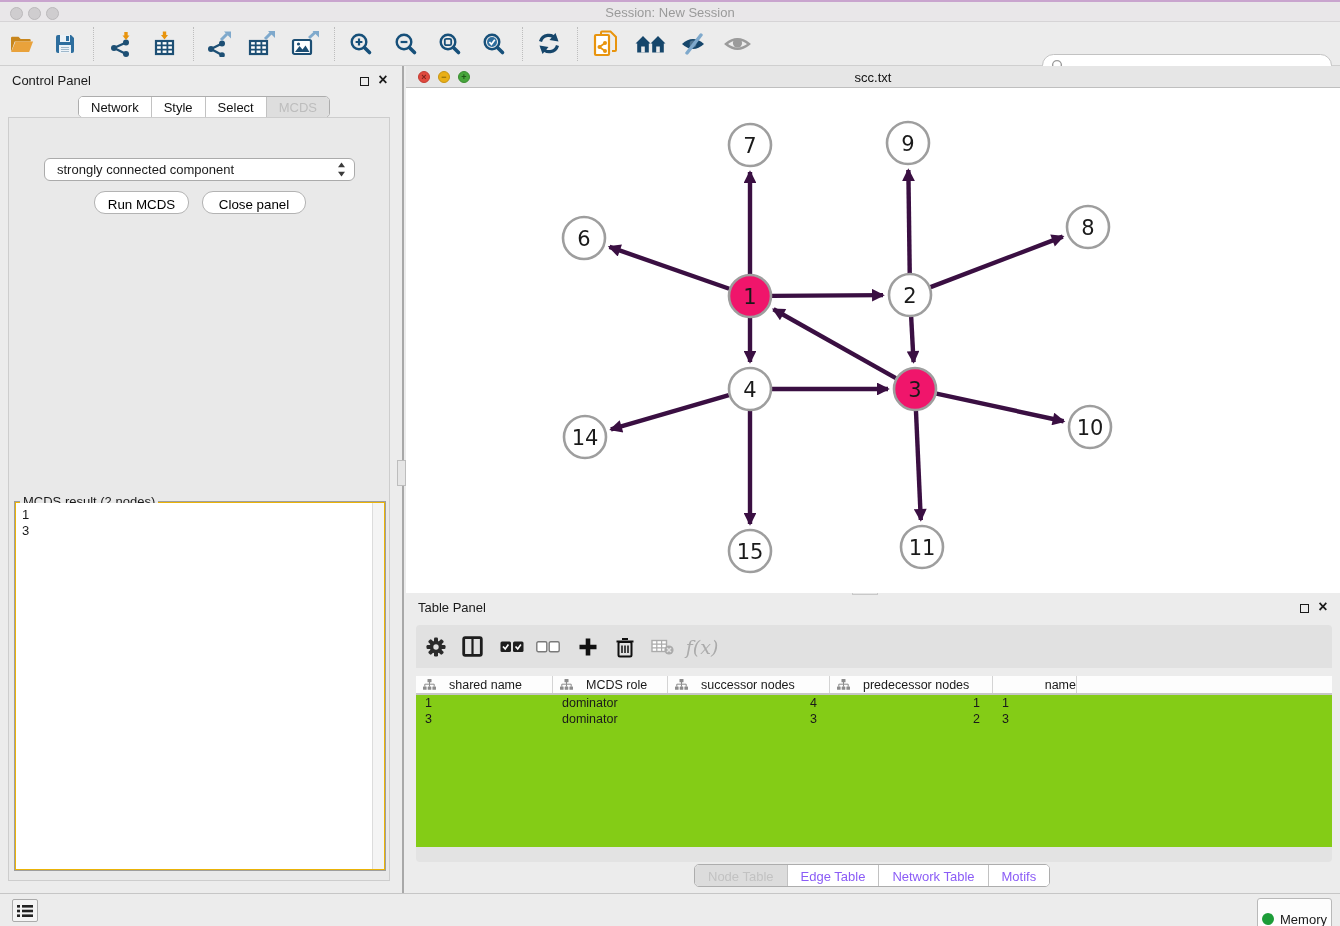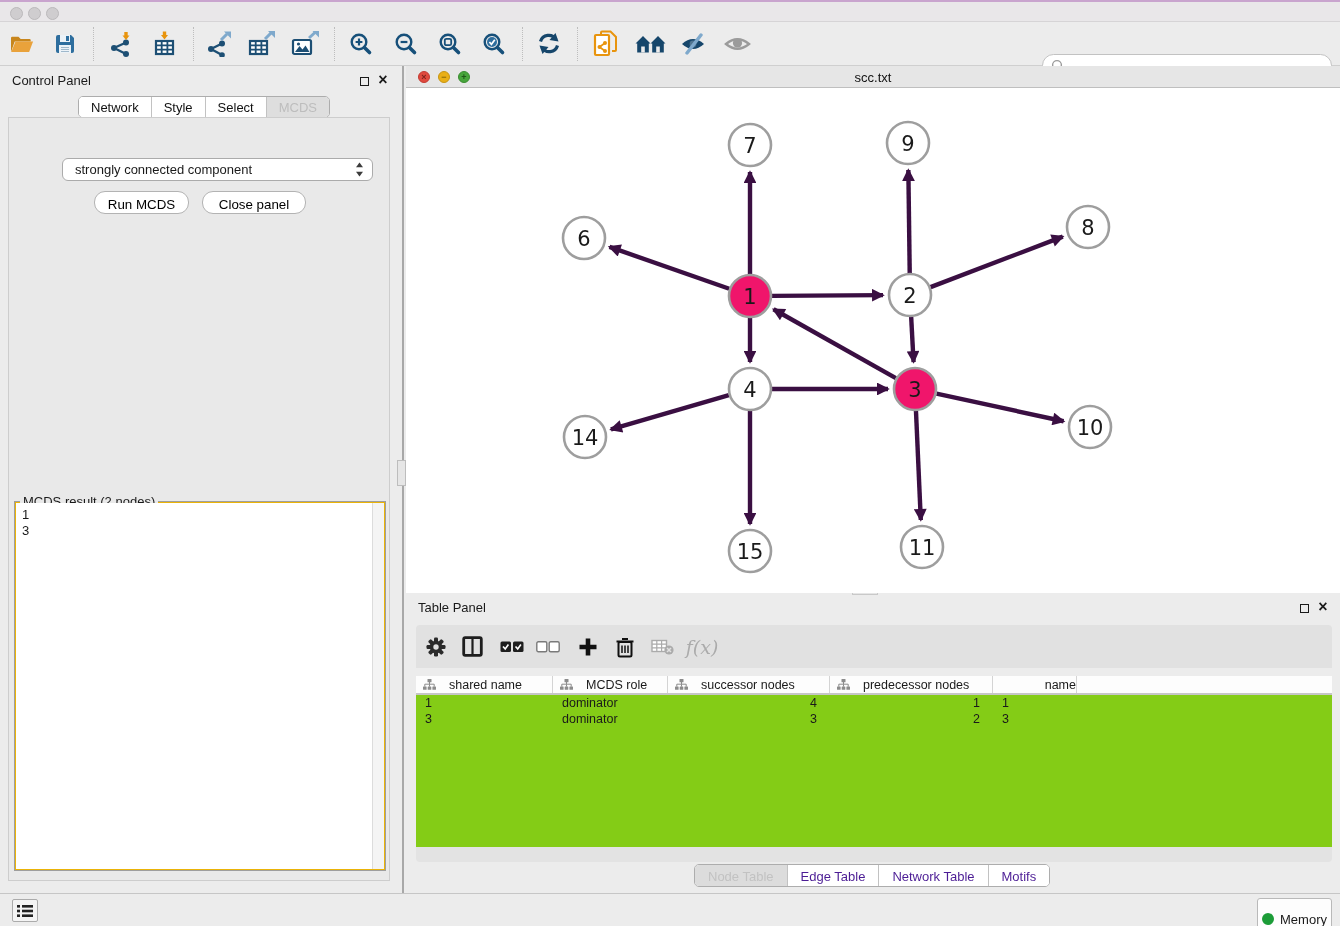--- a/index.html
+++ b/index.html
@@ -24,21 +24,21 @@
   .float-glyph { width:9px; height:9px; border:1.6px solid #1a1a1a; display:inline-block; }
   .close-glyph { font-size:16px; font-weight:bold; line-height:12px; }
 
   .cp-tabs { position:absolute; left:78px; top:96px; height:22px; display:flex; border:1px solid #ADADAD; border-radius:5px; overflow:hidden; background:#fff; }
   .cp-tab { padding:3px 12px 0 12px; text-align:right; border-right:1px solid #C2C2C2; background:#fff; color:#111; }
   .cp-tab:last-child { border-right:none; }
   .cp-tab.active-gray { background:#DEDEDE; color:#BDBDBD; }
 
   .cp-content { position:absolute; left:8px; top:117px; width:382px; height:764px; background:#E9E9E9; border:1px solid #CDCDCD; }
   .opt-label { position:absolute; left:0; right:0; top:137px; text-align:center; }
-  .criterion-select { position:absolute; left:44px; top:158px; width:311px; height:23px; background:#fff; border:1px solid #ABABAB; border-radius:6px; display:flex; align-items:center; padding:0 8px 0 12px;margin-left:18px; }
+  .criterion-select { position:absolute; left:44px; top:158px; width:311px; height:23px; background:#fff; border:1px solid #ABABAB; border-radius:6px; display:flex; align-items:center; padding:0 8px 0 12px; }
   .criterion-select .val { flex:1; }
   .cp-button { position:absolute; height:23px; background:#fff; border:1px solid #B3B3B3; border-radius:11px; text-align:center; padding-top:3px; }
   .groupbox { position:absolute; left:14px; top:501px; width:372px; height:370px; border:1px solid #9E9E9E; background:#eab308; }
   .groupbox .gb-label { position:absolute; top:-8px; left:5px; background:#E9E9E9; padding:0 3px; }
   .gb-list { position:absolute; left:1px; top:1px; right:13px; bottom:1px; background:#fff; padding:4px 6px; line-height:16px; }
   .gb-scroll { position:absolute; top:1px; right:1px; bottom:1px; width:12px; background:#F4F4F4; border-left:1px solid #DCDCDC; }
 
   
   .vdivider { position:absolute; left:402px; top:66px; width:2px; height:827px; background:#A8A8A8; }
   .vhandle { position:absolute; left:397px; top:460px; width:9px; height:26px; background:#E6E6E6; border:1px solid #BDBDBD; }
@@ -61,37 +61,38 @@
   .fx { font-family:"DejaVu Serif", serif; font-style:italic; font-size:19px; color:#ABABAB; }
   .ttable { position:absolute; left:416px; top:676px; width:916px; height:171px; background:#84cc16; }
   .thead { display:flex; height:19px; border-bottom:2px solid #C6C6C6; background:#FDFDFD; }
   .th { display:flex; align-items:center; gap:13px; padding-left:7px; border-right:1px solid #D4D4D4; font-size:12.5px; }
   .th.center { justify-content:flex-end; padding-left:0; }
   .trow { display:flex; height:16px; font-size:12.5px; }
   .td { padding-left:9px; line-height:16px; }
   .td.r { text-align:right; padding-right:13px; padding-left:0; }
   .tp-bottomstrip { position:absolute; left:416px; top:847px; width:916px; height:15px; background:#E3E3E3; border-radius:0 0 4px 4px; }
   .tp-tabs { position:absolute; left:694px; top:864px; height:23px; display:flex; border:1px solid #ADADAD; border-radius:5px; overflow:hidden; background:#fff; }
-  .tp-tab { padding:4px 13px 0 13px; background:#fff; color:#4c1d95; border-right:1px solid #C2C2C2; white-space:nowrap; }
+  .tp-tab { padding:4px 13px 0 13px; background:#fff; color:#8b5cf6; border-right:1px solid #C2C2C2; white-space:nowrap; }
   .tp-tab:last-child { border-right:none; }
   .tp-tab.active-gray { background:#DCDCDC; color:#C2C2C2; }
 
   
   .statusbar { position:absolute; left:0; top:893px; width:1340px; height:33px; background:#ECECEC; border-top:1px solid #C6C6C6; }
   .list-btn { position:absolute; left:12px; top:5px; width:26px; height:23px; background:#F4F4F4; border:1px solid #ABABAB; border-radius:2px; display:flex; align-items:center; justify-content:center; }
   .mem-btn { position:absolute; right:8px; top:4px; width:75px; height:42px; background:#FDFDFD; border:1px solid #B9B9B9; border-radius:3px; display:flex; align-items:center; justify-content:center; gap:6px; }
   .mem-dot { width:12px; height:12px; border-radius:50%; }
 </style>
 </head>
 <body>
 
 <div class="titlebar">
   <span class="tl-dot" style="left:10px"></span>
   <span class="tl-dot" style="left:28px"></span>
   <span class="tl-dot" style="left:46px"></span>
+  <div class="title">Session: New Session</div>
 </div>
 
 <div class="toolbar">
   <span class="tbicon" style="left:22px">
     <svg width="26" height="24" viewBox="0 0 26 24">
         <path d="M2 20 V6 q0-1.2 1.2-1.2 h6.3 l2.2 2.2 h8.8 q1.2 0 1.2 1.2 v1.3 h-16 z" fill="#C8861C"></path>
         <path d="M2.2 20 L6.5 9.6 h17.6 l-4 10.4 z" fill="#E9A23B"></path>
       </svg>
   </span>
   <span class="tbicon" style="left:65px">

